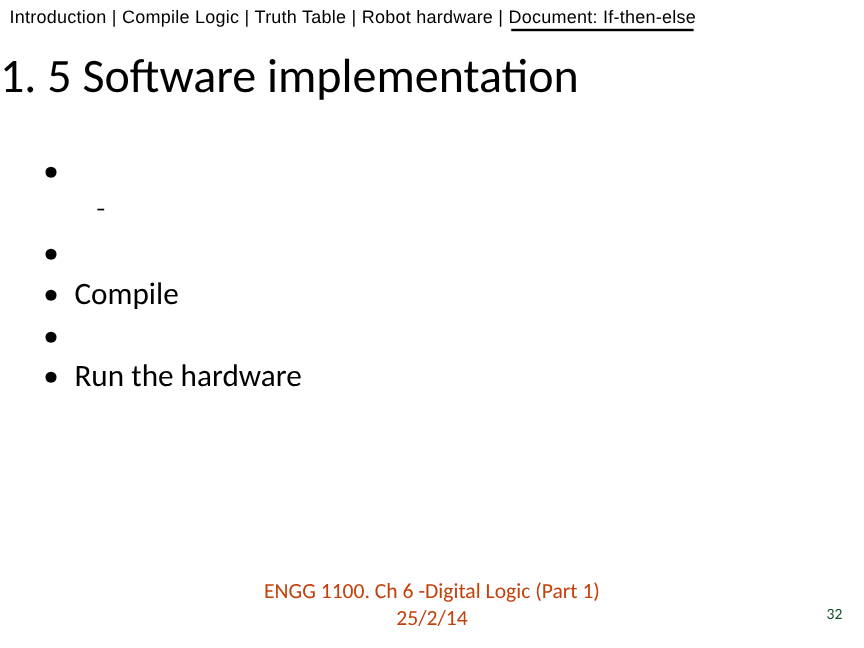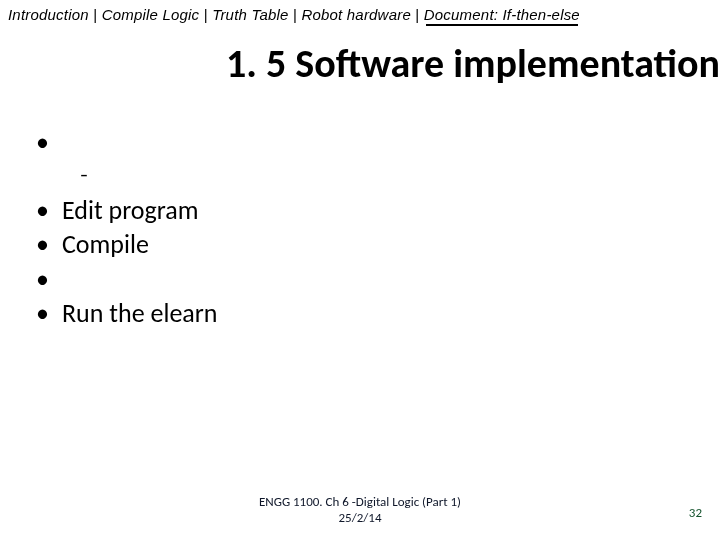--- a/index.html
+++ b/index.html
@@ -14,36 +14,35 @@
   }
   .breadcrumb {
     font-family: Arial, sans-serif;
     font-size: 15px;
     padding: 6px 8px 2px 8px;
     letter-spacing: 0.2px;
   }
   .breadcrumb .seg {
     display: inline-block;
     position: relative;
-    font-style: italic;
   }
   .breadcrumb .underline::after {
     content: "";
     position: absolute;
     left: 2px;
     right: 2px;
     bottom: -3px;
     height: 2px;
     background: #000;
   }
   .title {
     font-size: 40px;
-    text-align: right;
+    text-align: left;
     margin-top: 14px;
-    font-weight: 700;
+    font-weight: 400;
   }
   .content {
     margin-top: 38px;
     padding-left: 34px;
   }
   .bullet-row {
     display: flex;
     align-items: flex-start;
     font-size: 26px;
     line-height: 1.25;
@@ -66,22 +65,22 @@
   .sub-dash {
     width: 22px;
     flex: 0 0 22px;
   }
   .footer-center {
     position: absolute;
     bottom: 14px;
     left: 0;
     right: 0;
     text-align: center;
-    font-size: 13px;
-    color: #0f172a;
+    font-size: 18px;
+    color: #c2410c;
     line-height: 1.25;
   }
   .footer-right {
     position: absolute;
     bottom: 20px;
     right: 18px;
     font-size: 13px;
     color: #14532d;
   }
 </style>
@@ -94,32 +93,31 @@
 
 <div class="content" id="content">
     <div class="bullet-row">
       <div class="bullet-dot">•</div>
     </div>
     <div class="sub-row">
       <div class="sub-dash">–</div>
     </div>
     <div class="bullet-row">
       <div class="bullet-dot">•</div>
-      <div>Edit program</div>
     </div>
     <div class="bullet-row">
       <div class="bullet-dot">•</div>
       <div>Compile</div>
     </div>
     <div class="bullet-row">
       <div class="bullet-dot">•</div>
     </div>
     <div class="bullet-row">
       <div class="bullet-dot">•</div>
-      <div>Run the elearn</div>
+      <div>Run the hardware</div>
     </div>
   </div>
 
 <div class="footer-center">
   <div>ENGG 1100. Ch 6 -Digital Logic (Part 1)</div>
   <div>25/2/14</div>
 </div>
 <div class="footer-right">32</div>
 
 </body></html>

